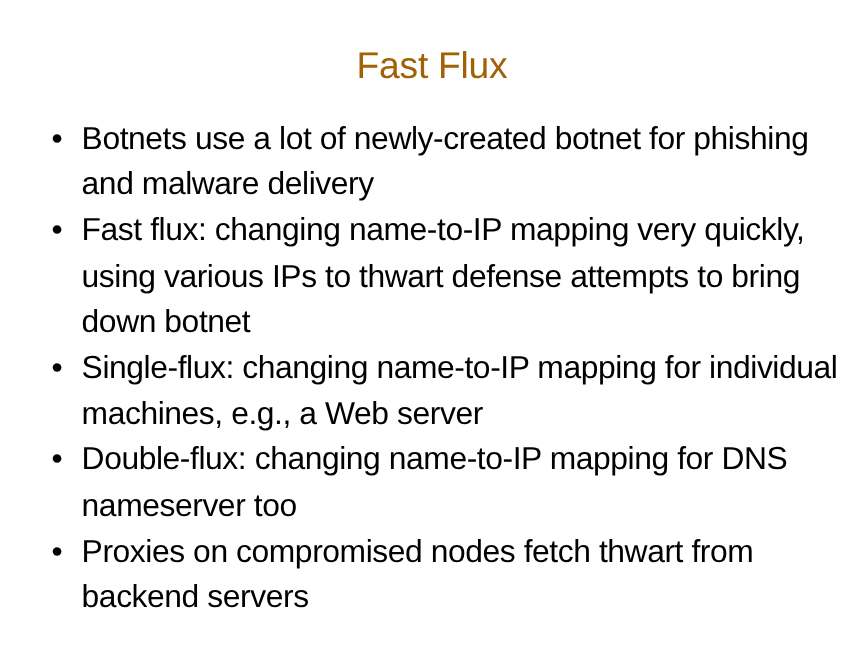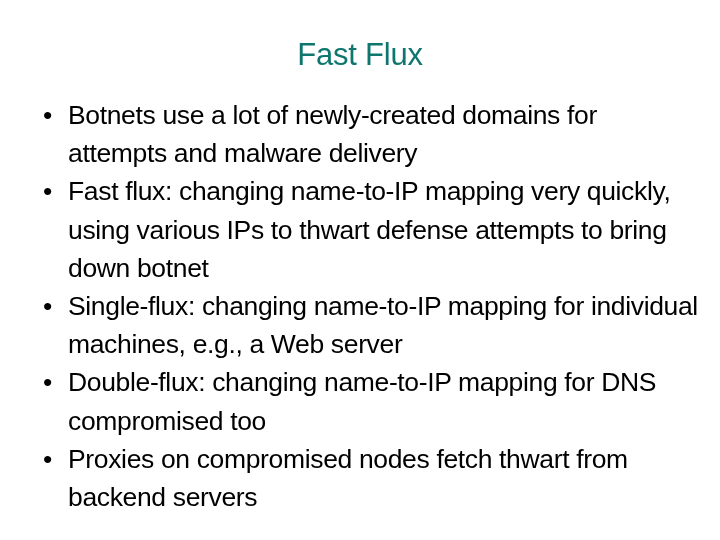--- a/index.html
+++ b/index.html
@@ -24,21 +24,21 @@
   .slide-title {
     position: absolute;
     top: 36px;
     left: 0;
     width: 720px;
     text-align: center;
     font-size: 31px;
     line-height: 38px;
     font-weight: 400;
     letter-spacing: -0.2px;
-    color: #0f766e;
+    color: #a16207;
     white-space: nowrap;
   }
   .bullet-list {
     position: absolute;
     top: 96px;
     left: 30px;
     width: 668px;
     margin: 0;
     padding: 0;
     list-style: none;
@@ -71,36 +71,36 @@
 <body>
 
 <div class="slide">
 
   <div class="slide-title">Fast Flux</div>
 
   <ul class="bullet-list">
 
     <li class="bullet-item">
       <span class="bullet-marker">•</span>
-      <span class="bullet-text">Botnets use a lot of newly-created domains for attempts and malware delivery</span>
+      <span class="bullet-text">Botnets use a lot of newly-created botnet for phishing and malware delivery</span>
     </li>
 
     <li class="bullet-item">
       <span class="bullet-marker">•</span>
       <span class="bullet-text">Fast flux: changing name-to-IP mapping very quickly, using various IPs to thwart defense attempts to bring down botnet</span>
     </li>
 
     <li class="bullet-item">
       <span class="bullet-marker">•</span>
       <span class="bullet-text">Single-flux: changing name-to-IP mapping for individual machines, e.g., a Web server</span>
     </li>
 
     <li class="bullet-item">
       <span class="bullet-marker">•</span>
-      <span class="bullet-text">Double-flux: changing name-to-IP mapping for DNS compromised too</span>
+      <span class="bullet-text">Double-flux: changing name-to-IP mapping for DNS nameserver too</span>
     </li>
 
     <li class="bullet-item">
       <span class="bullet-marker">•</span>
       <span class="bullet-text">Proxies on compromised nodes fetch thwart from backend servers</span>
     </li>
 
   </ul>
 
 </div>

